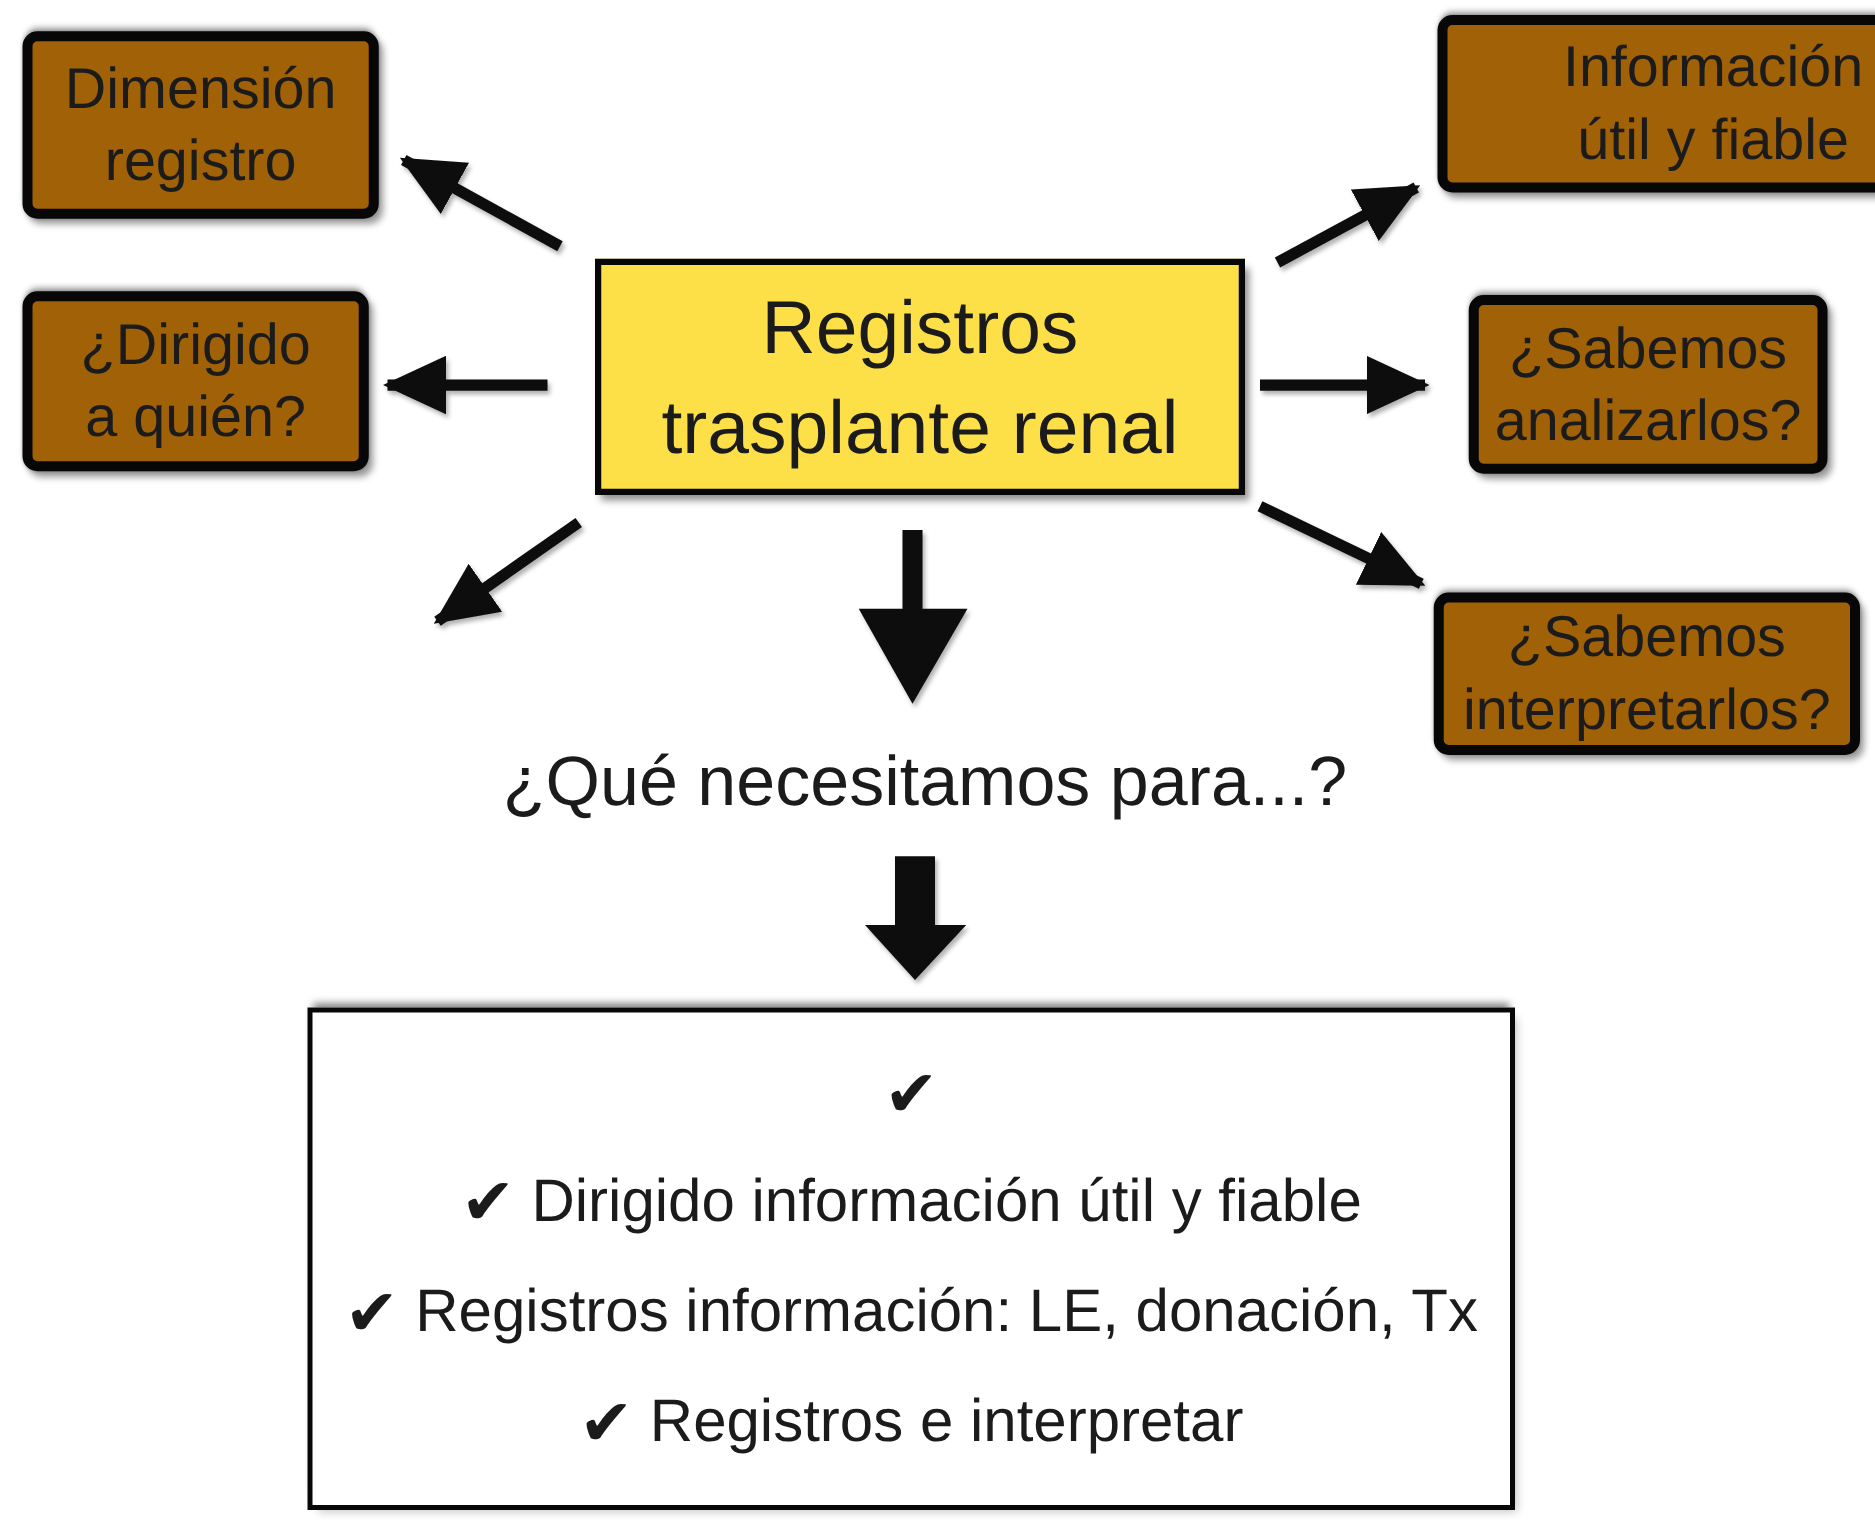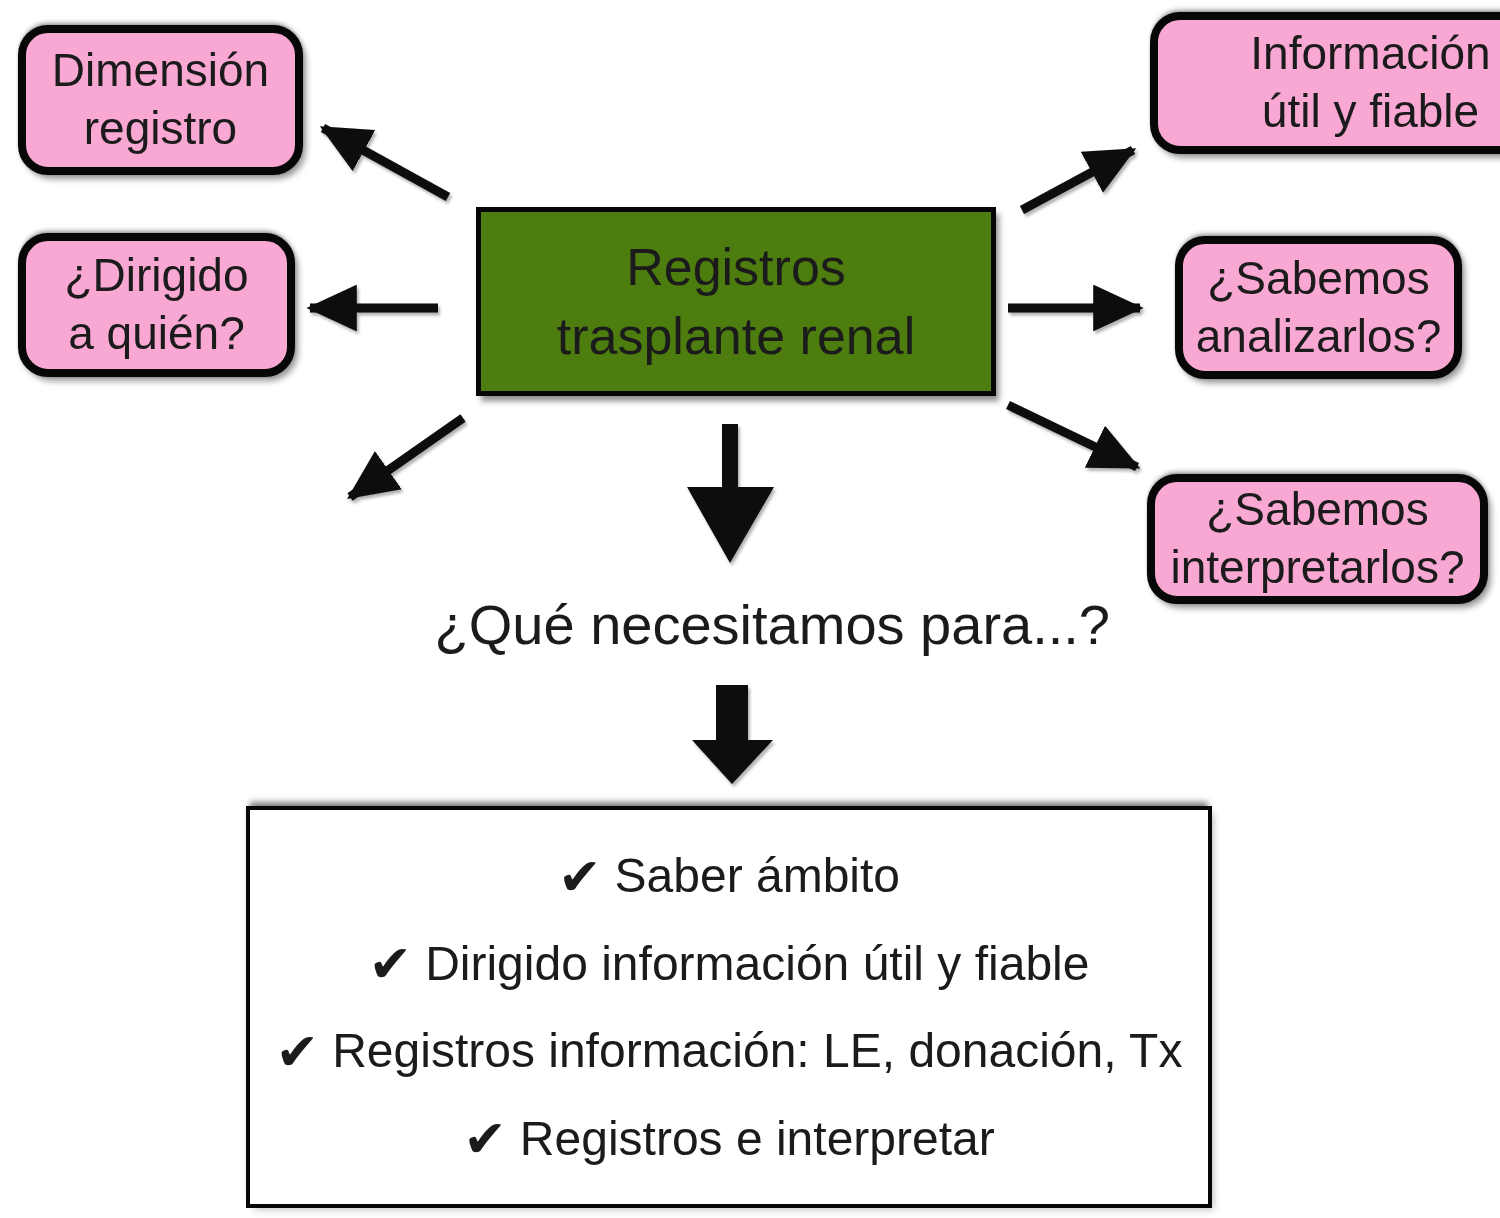--- a/index.html
+++ b/index.html
@@ -13,63 +13,63 @@
     height: 1218px;
     background: #ffffff;
     overflow: hidden;
     font-family: "Liberation Sans", "DejaVu Sans", sans-serif;
     color: #1b1b1b;
   }
   
   .rnode {
     position: absolute;
     box-sizing: border-box;
-    background: #f9a8d4;
+    background: #a16207;
     border: 8px solid #070707;
-    border-radius: 30px;
+    border-radius: 12px;
     box-shadow: 0 -5px 5px -3px rgba(0,0,0,.40),
                 4px 5px 6px -1px rgba(0,0,0,.40),
                 0 0 3px rgba(0,0,0,.18);
     display: flex;
     align-items: center;
     justify-content: center;
     text-align: center;
     font-size: 46px;
     line-height: 1.26;
     white-space: pre-line;
   }
   
   .cnode {
     position: absolute;
     box-sizing: border-box;
     left: 476px; top: 207px;
     width: 520px; height: 189px;
-    background: #4d7c0f;
+    background: #fde047;
     border: 5px solid #070707;
     box-shadow: 4px 6px 6px -1px rgba(0,0,0,.45);
     display: flex;
     align-items: center;
     justify-content: center;
     text-align: center;
-    font-size: 52px;
+    font-size: 60px;
     line-height: 1.32;
     white-space: pre-line;
   }
   #node-dimension      { left: 18px;   top: 25px;  width: 285px; height: 150px; }
   #node-dirigido       { left: 18px;   top: 233px; width: 277px; height: 144px; }
   #node-integrada      { left: 6px;    top: 444px; width: 326px; height: 158px; }
   #node-util           { left: 1150px; top: 12px;  width: 394px; height: 142px; padding-left: 47px; }
   #node-analizarlos    { left: 1175px; top: 236px; width: 287px; height: 143px; }
   #node-interpretarlos { left: 1147px; top: 474px; width: 341px; height: 130px; }
 
   .question {
     position: absolute;
     left: 370px; top: 594px;
     width: 740px;
-    text-align: right;
+    text-align: center;
     font-size: 56px;
     line-height: 62px;
     white-space: nowrap;
   }
   .bigbox {
     position: absolute;
     box-sizing: border-box;
     left: 246px; top: 806px;
     width: 966px; height: 402px;
     background: #ffffff;
@@ -146,21 +146,20 @@
 interpretarlos?</div>
 
   <div class="cnode">Registros
 trasplante renal</div>
 
   <div class="question">¿Qué necesitamos para...?</div>
 
   <div class="bigbox">
     <div class="item">
       <span class="check">✔</span>
-      <span>Saber ámbito</span>
     </div>
     <div class="item">
       <span class="check">✔</span>
       <span>Dirigido información útil y fiable</span>
     </div>
     <div class="item">
       <span class="check">✔</span>
       <span>Registros información: LE, donación, Tx</span>
     </div>
     <div class="item">

